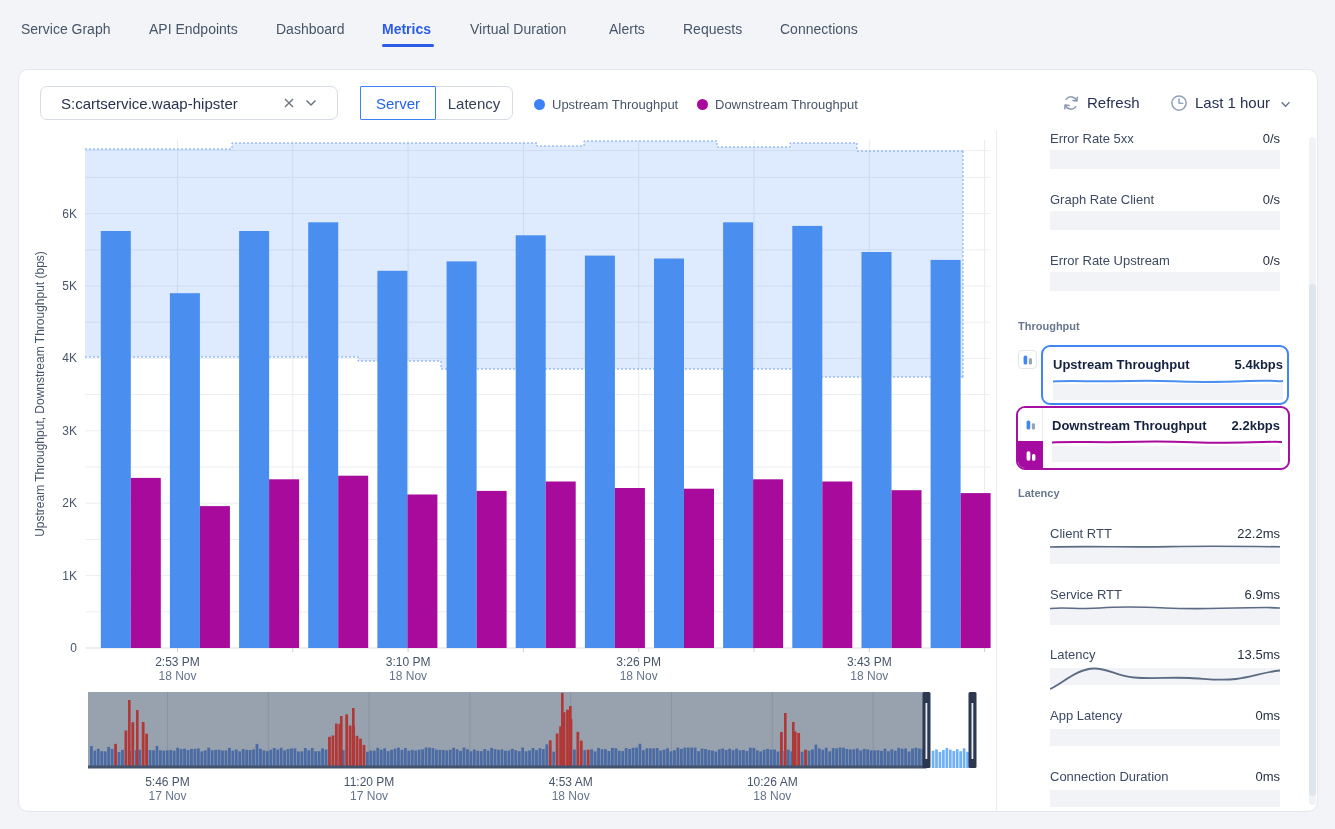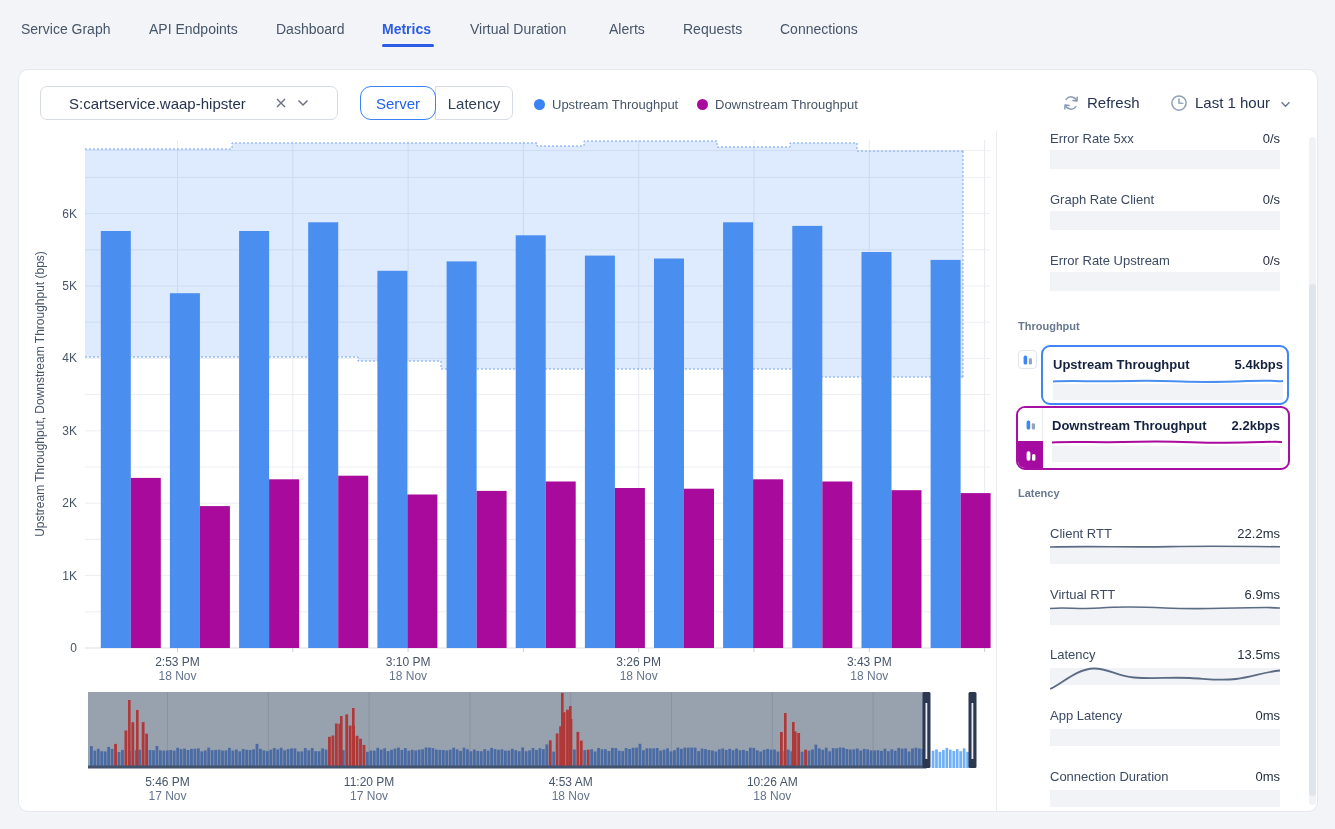--- a/index.html
+++ b/index.html
@@ -3,21 +3,21 @@
 <meta charset="utf-8">
 <style>
   * { margin:0; padding:0; box-sizing:border-box; }
   html,body { width:1335px; height:829px; background:#f2f4f7; font-family:"Liberation Sans",sans-serif; overflow:hidden; }
   body { position:relative; }
   .tab { position:absolute; top:21px; font-size:14px; color:#475569; white-space:nowrap; }
   .card { position:absolute; left:18px; top:69px; width:1300px; height:743px; background:#fff;
           border:1px solid #e4e8ee; border-radius:10px; }
   .selbox { position:absolute; left:40px; top:86px; width:298px; height:34px; background:#fff;
             border:1px solid #d7dce4; border-radius:7px; font-size:15px; color:#27324e;
-            display:flex; align-items:center; padding:0 28px; }
+            display:flex; align-items:center; padding:0 20px; }
   .seg { position:absolute; top:86px; height:34px; background:#fff; font-size:15px;
          display:flex; align-items:center; justify-content:center; }
   .legend { position:absolute; top:97px; font-size:13px; color:#475569; display:flex; align-items:center; }
   .dot { width:11px; height:11px; border-radius:50%; margin-right:7px; }
   .hbtn { position:absolute; top:94px; font-size:15px; color:#26324f; }
   .mrow { position:absolute; left:1050px; width:230px; display:flex; justify-content:space-between;
           font-size:13px; color:#3c4a63;align-items:flex-end; }
   .mval { color:#1e293b; }
   .mgray { position:absolute; left:1050px; width:230px; height:19px; background:#f1f3f6; }
   .shead { position:absolute; left:1018px; font-size:11px; font-weight:bold; color:#68788f; }
@@ -44,21 +44,21 @@
 
   <div class="selbox">
     <span style="flex:1">S:cartservice.waap-hipster</span>
     <svg width="12" height="12" viewBox="0 0 12 12" style="margin-right:10px">
       <path d="M2 2 L10 10 M10 2 L2 10" stroke="#6b7280" stroke-width="1.4"></path>
     </svg>
     <svg width="12" height="8" viewBox="0 0 12 8">
       <path d="M1.5 1.5 L6 6 L10.5 1.5" fill="none" stroke="#6b7280" stroke-width="1.5"></path>
     </svg>
   </div>
-  <div class="seg" style="left:360px;width:76px;border:1.5px solid #3b82f6;border-radius:11px;color:#2563eb;z-index:2">Server</div>
+  <div class="seg" style="left:360px;width:76px;border:1.5px solid #3b82f6;border-radius:1px;color:#2563eb;z-index:2">Server</div>
   <div class="seg" style="left:435px;width:78px;border:1px solid #d7dce4;border-radius:0 7px 7px 0;color:#334155;">Latency</div>
 
   <div class="legend" style="left:534px"><span class="dot" style="background:#3b82f6"></span>Upstream Throughput</div>
   <div class="legend" style="left:697px"><span class="dot" style="background:#a80a9c"></span>Downstream Throughput</div>
 
   <div class="hbtn" style="left:1062px">
     <svg width="18" height="18" viewBox="0 0 24 24" style="vertical-align:-4px;margin-right:7px">
       <path d="M19.5 9 A8 8 0 0 0 5.5 7.2" fill="none" stroke="#8b9ab1" stroke-width="2" stroke-linecap="round"></path>
       <path d="M4.5 15 A8 8 0 0 0 18.5 16.8" fill="none" stroke="#8b9ab1" stroke-width="2" stroke-linecap="round"></path>
       <path d="M14.5 8.6 L19.8 9.4 L20.4 4.2" fill="none" stroke="#8b9ab1" stroke-width="2" stroke-linejoin="round" stroke-linecap="round"></path>
@@ -503,21 +503,21 @@
   <div class="mrow" style="top:526px">
     <span class="mlab">Client RTT</span>
     <span class="mval">22.2ms</span>
   </div>
   <div class="mgray" style="top:547px;height:17px;"></div>
   <svg width="230" height="38" style="position:absolute;left:1050px;top:535px" viewBox="0 0 230 38">
     <path d="M0 12 C 40 11, 80 12.4, 120 11.6 S 190 11.2, 230 11.8" fill="none" stroke="#5b6b84" stroke-width="1.6"></path>
   </svg>
 
   <div class="mrow" style="top:586.5px">
-    <span class="mlab">Virtual RTT</span>
+    <span class="mlab">Service RTT</span>
     <span class="mval">6.9ms</span>
   </div>
   <div class="mgray" style="top:607.5px;height:17px;"></div>
   <svg width="230" height="38" style="position:absolute;left:1050px;top:595.5px" viewBox="0 0 230 38">
     <path d="M0 12.5 C 15 11, 30 13.5, 50 12 S 90 10.8, 115 12 S 170 12.6, 200 11.8 S 222 12.2, 230 12" fill="none" stroke="#5b6b84" stroke-width="1.6"></path>
   </svg>
 
   <div class="mrow" style="top:647px">
     <span class="mlab">Latency</span>
     <span class="mval">13.5ms</span>

